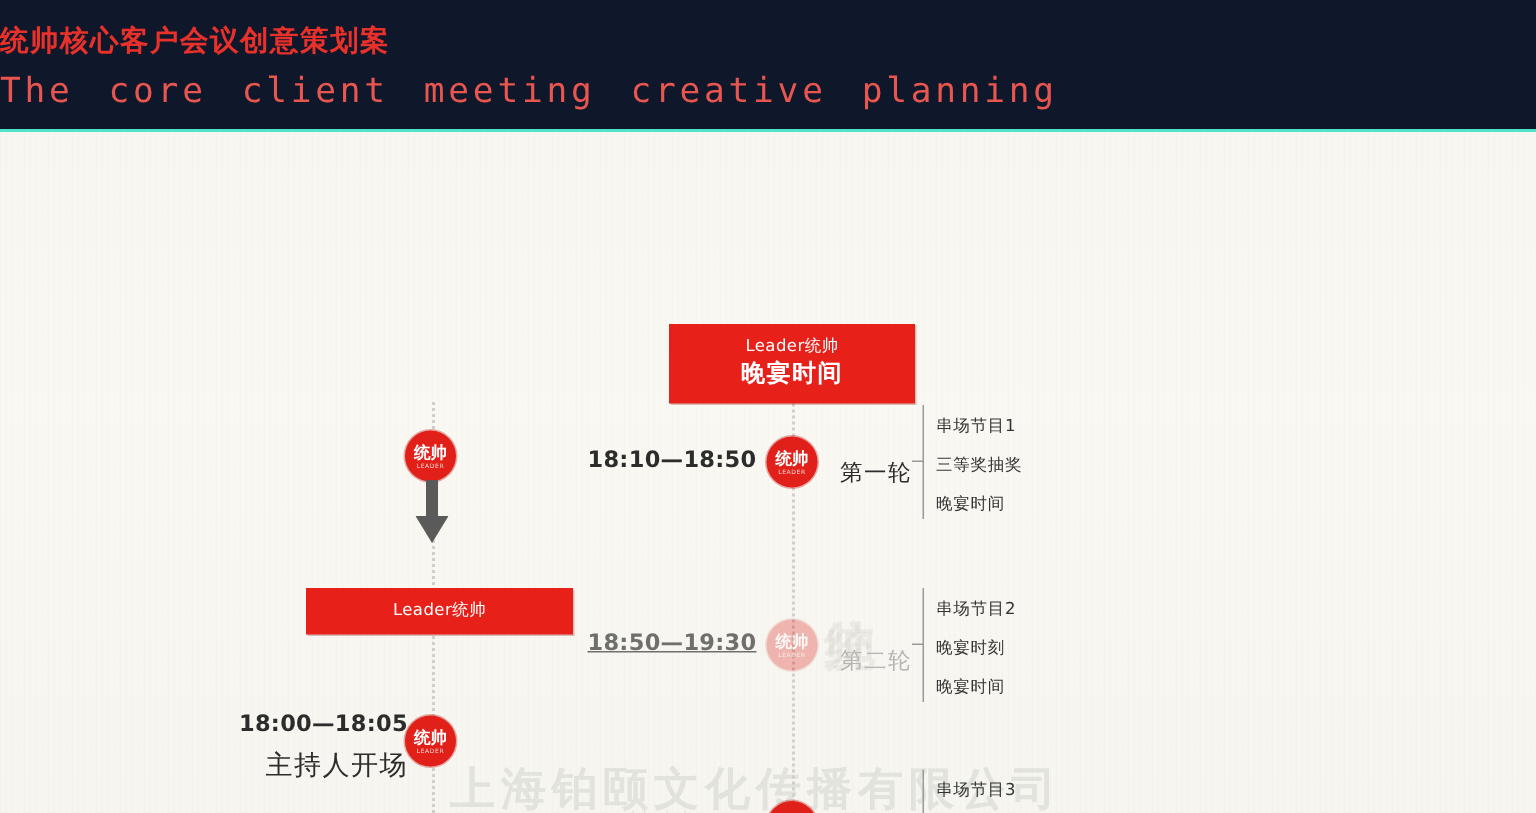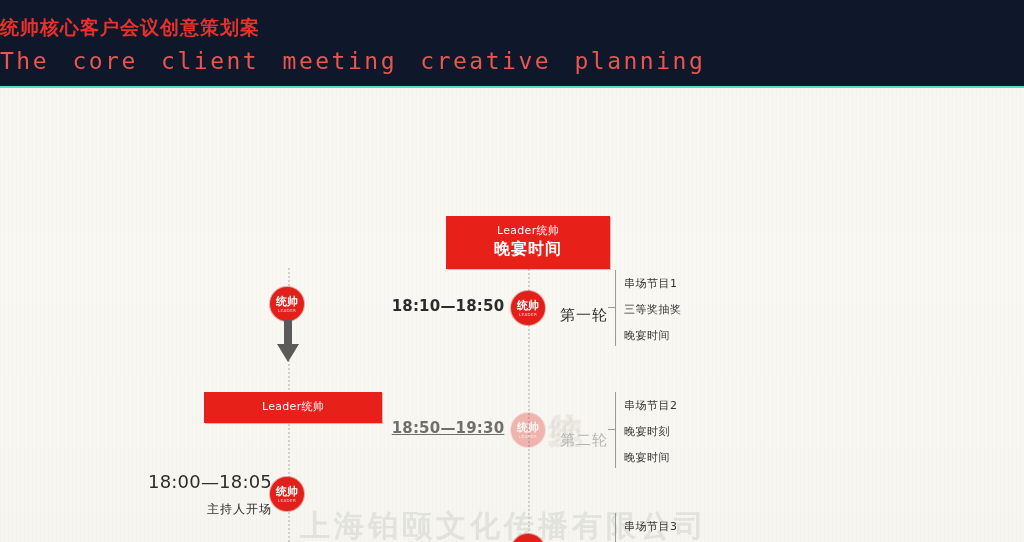--- a/index.html
+++ b/index.html
@@ -184,31 +184,31 @@
 
   
   .row-left {
     position: absolute;
     text-align: right;
     width: 160px;
     left: 112px;
     color: #2c2c2c;
   }
   .row-left .time {
+    font-size: 15px;
+    font-weight: bold;
+    line-height: 24px;
+    font-family: "DejaVu Sans", "Liberation Sans", sans-serif;
+    letter-spacing: 0.2px;
+  }
+  .row-left .label {
     font-size: 18px;
-    font-weight: normal;
-    line-height: 24px;
-    font-family: "DejaVu Sans", "Liberation Sans", sans-serif;
-    letter-spacing: 0.2px;
-  }
-  .row-left .label {
-    font-size: 12px;
     line-height: 26px;
     margin-top: 3px;
-    font-family: Liberation Mono, monospace;
+    font-family: Liberation Serif, serif;
     letter-spacing: 1px;
   }
 
   
   .row-right { position: absolute; }
   .row-right .time {
     position: absolute;
     right: 0;
     top: 0;
     width: 120px;

